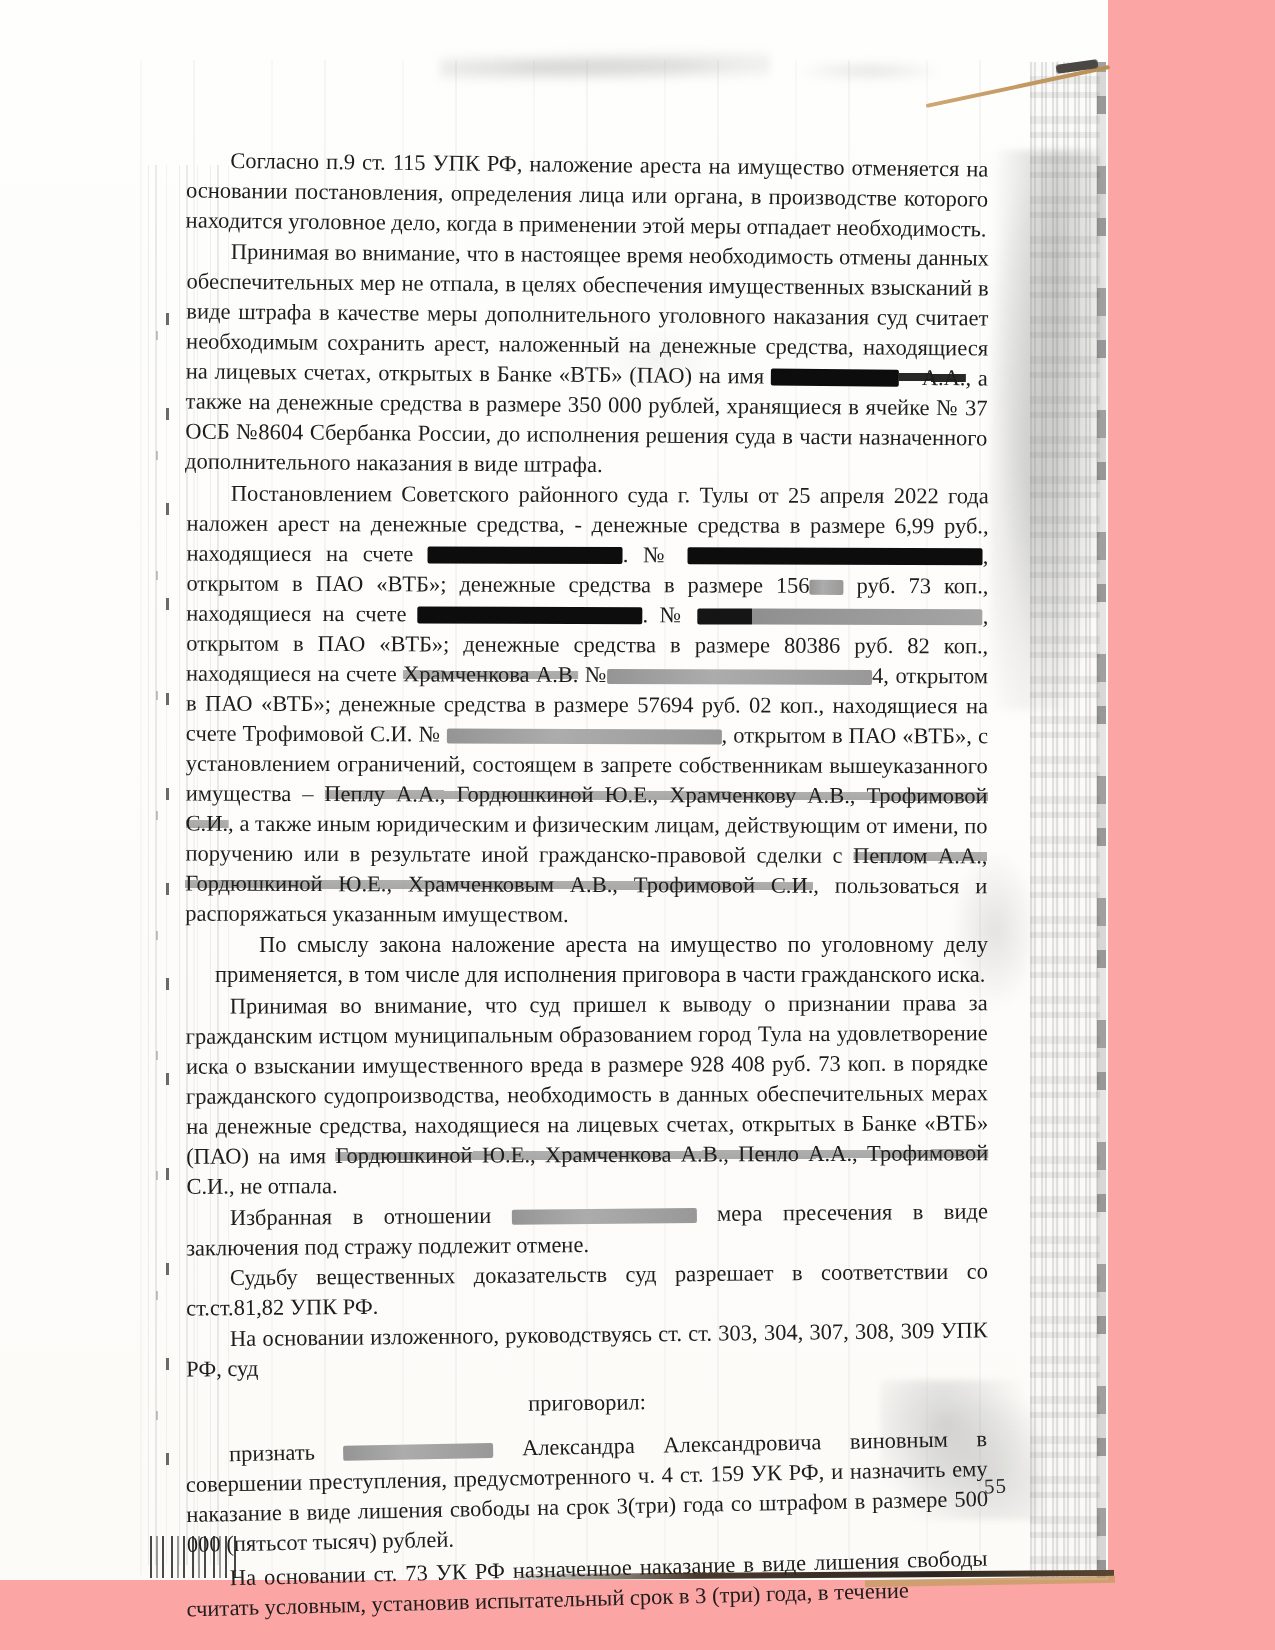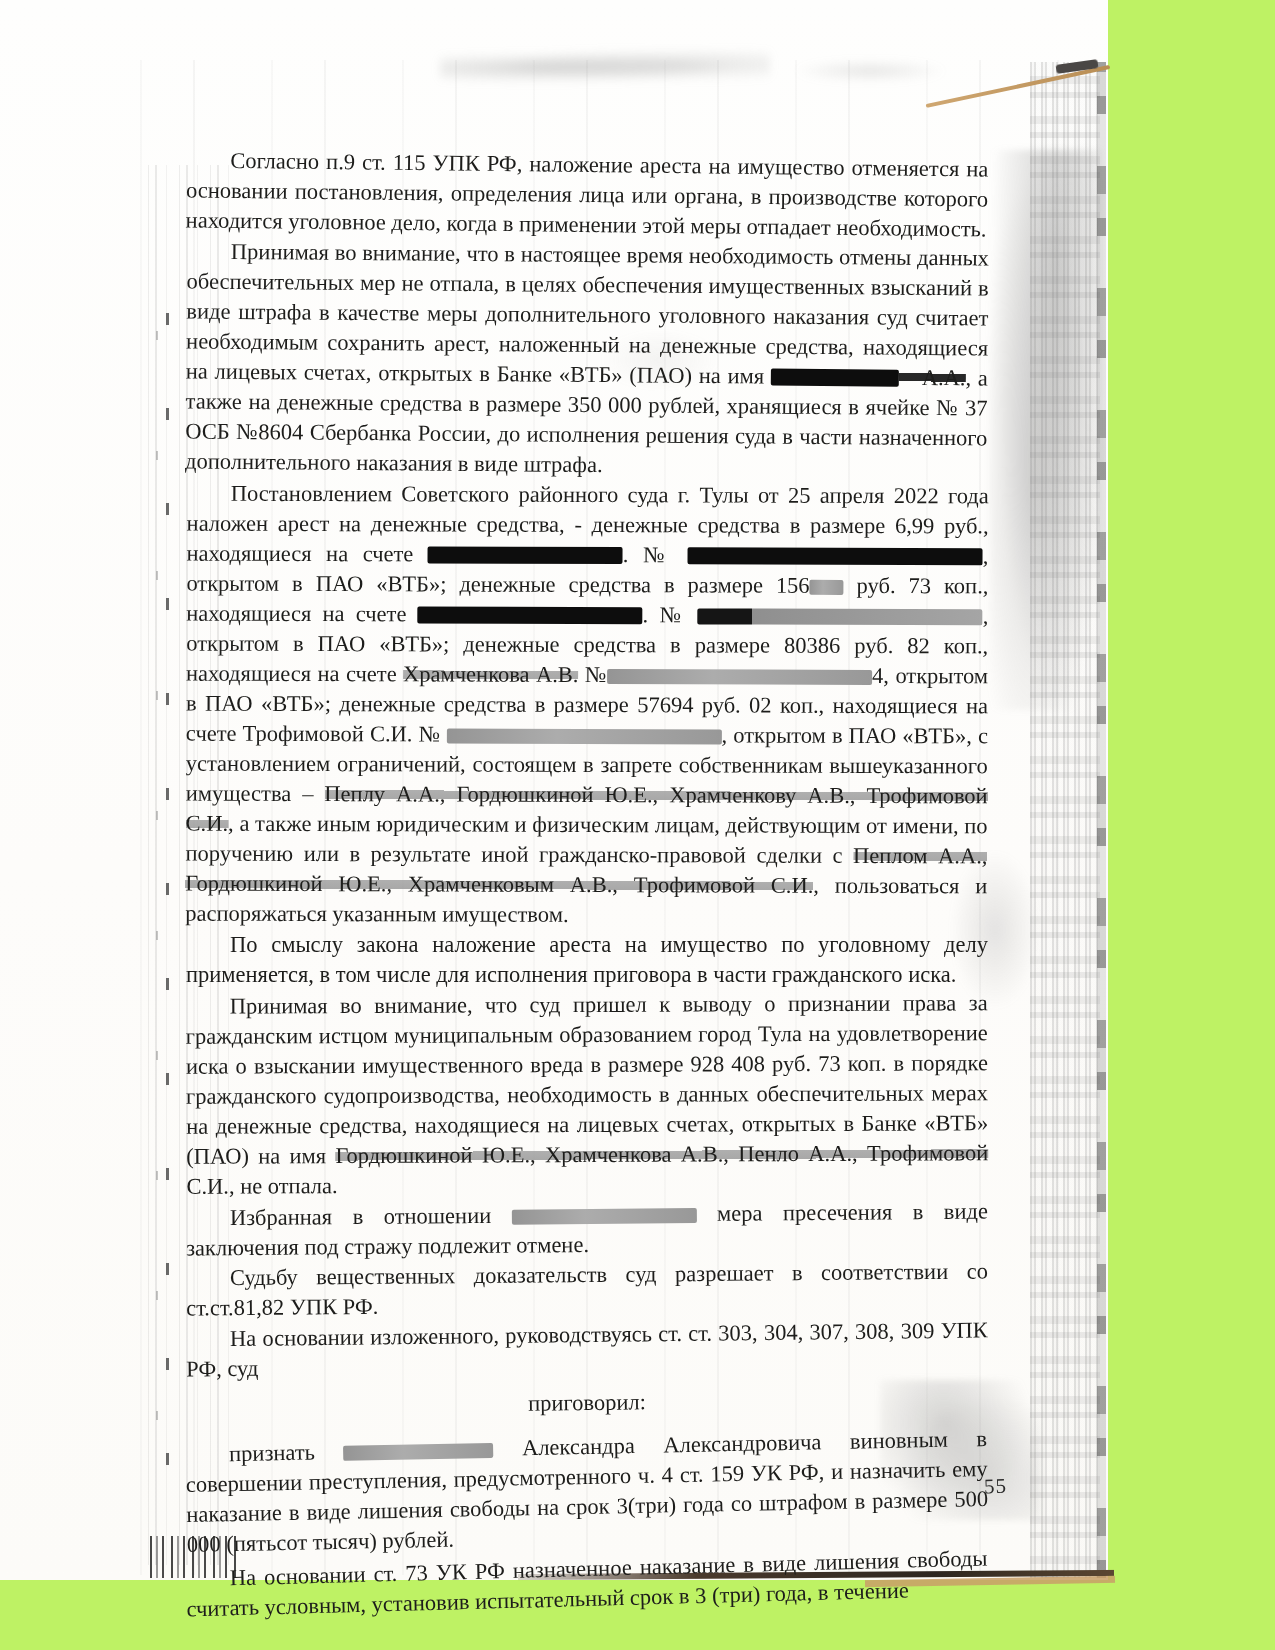--- a/index.html
+++ b/index.html
@@ -1,20 +1,20 @@
 <!DOCTYPE html>
 <html><head>
 <meta charset="utf-8">
 <style>
   html,body{margin:0;padding:0;}
   body{
     width:1275px;height:1650px;background:#ffffff;overflow:hidden;
     font-family:"Liberation Serif","DejaVu Serif",serif;
   }
-  .scan{position:relative;width:1275px;height:1650px;background:#bef264;}
+  .scan{position:relative;width:1275px;height:1650px;background:#fca5a5;}
   .paper{
     position:absolute;left:0;top:0;width:1108px;height:1580px;
     background:linear-gradient(180deg,#fefefd 0%,#fdfcfa 55%,#fcfbf8 100%);
   }
   
   .page-streaks{
     position:absolute;left:140px;top:60px;width:965px;height:1515px;pointer-events:none;
     background:repeating-linear-gradient(90deg,
       rgba(130,130,130,.05) 0 2px, transparent 2px 53px,
       rgba(120,120,120,.07) 53px 55px, transparent 55px 131px);
@@ -78,21 +78,21 @@
   
   .text-block{
     position:absolute;left:186px;top:150px;width:802px;color:#1d1d1b;
     font-size:22.5px;line-height:30px;
   }
   .para{margin:0;text-align:justify;text-indent:44px;}
   .para.center{text-align:center;text-indent:0;}
   .p-art115{transform:rotate(.65deg);}
   .p-preserve-arrest{transform:rotate(.5deg);}
   .p-arrest-order{transform:rotate(.2deg);}
-  .p-civil-claim-law{transform:rotate(.02deg);}
+  .p-civil-claim-law{transform:rotate(.02deg);margin-left:29px;}
   .p-damages{transform:rotate(-.25deg);}
   .p-custody{transform:rotate(-.5deg);}
   .p-evidence{transform:rotate(-.5deg);}
   .p-basis{transform:rotate(-.65deg);}
   .p-verdict-heading{transform:rotate(-.7deg);margin:8px 0 14px;}
   .p-guilty{transform:rotate(-1.15deg);}
   .p-suspended{transform:rotate(-1.5deg);margin-top:2px;}
   
   .redact-black{display:inline-block;height:17px;background:#0d0d0d;vertical-align:-2px;border-radius:2px;}
   .redact-gray{display:inline-block;height:15px;vertical-align:-2px;border-radius:2px;opacity:.95;

